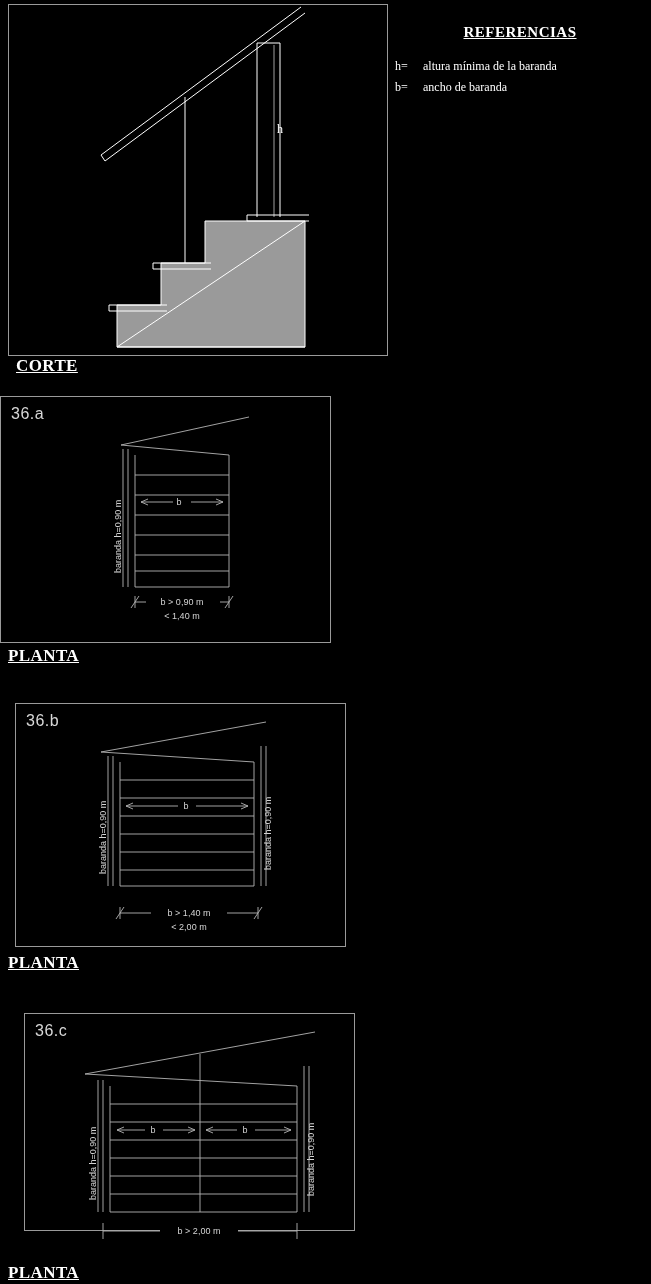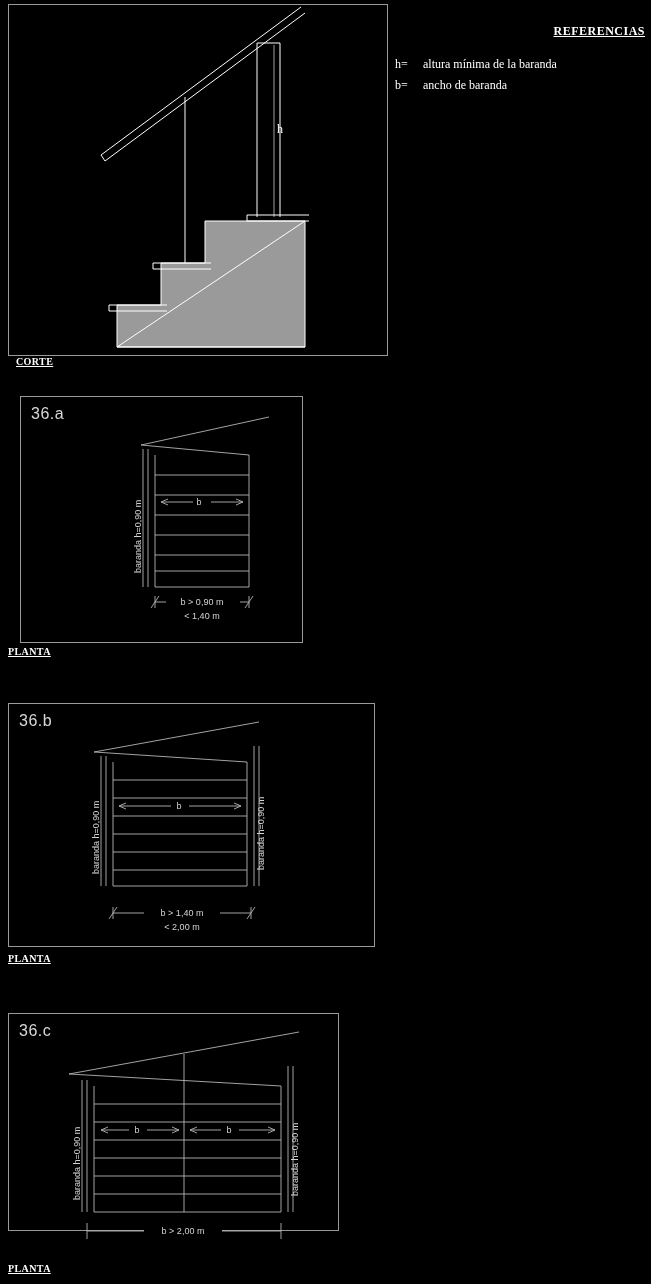--- a/index.html
+++ b/index.html
@@ -21,21 +21,21 @@
     position: absolute;
     border: 1px solid #9a9a9a;
     background: #000000;
     box-sizing: border-box;
   }
 
   .caption {
     position: absolute;
     font-family: "Liberation Serif", serif;
     font-weight: bold;
-    font-size: 10px;
+    font-size: 17px;
     color: #ffffff;
     text-decoration: underline;
     letter-spacing: 0.4px;
   }
 
   .plan-tag {
     position: absolute;
     left: 10px;
     top: 8px;
     font-family: "Liberation Sans", sans-serif;
@@ -45,23 +45,23 @@
   }
 
   
   #references {
     position: absolute;
     left: 395px;
     top: 24px;
     width: 250px;
   }
   #references .ref-title {
-    text-align: right;
+    text-align: center;
     font-weight: bold;
-    font-size: 12px;
+    font-size: 15px;
     text-decoration: underline;
     letter-spacing: 0.5px;
     margin-bottom: 18px;
   }
   #references .ref-row {
     font-size: 12px;
     margin-bottom: 6px;
     white-space: nowrap;
   }
   #references .ref-key {
@@ -127,21 +127,21 @@
 <div id="references">
   <div class="ref-title">REFERENCIAS</div>
   <div class="ref-row">
     <span class="ref-key">h=</span><span>altura mínima de la baranda</span>
   </div>
   <div class="ref-row">
     <span class="ref-key">b=</span><span>ancho de baranda</span>
   </div>
 </div>
 
-<div class="panel" id="plan-a-panel" style="left:20px; top:396px; width:283px; height:247px;">
+<div class="panel" id="plan-a-panel" style="left:0; top:396px; width:331px; height:247px;">
   <div class="plan-tag">36.a</div>
   <svg width="329" height="245" viewBox="0 0 329 245">
 
     <line class="ln-gray" x1="120" y1="48" x2="248" y2="20"></line>
     <line class="ln-gray" x1="120" y1="48" x2="228" y2="58"></line>
 
     <line class="ln-gray" x1="134" y1="58" x2="134" y2="190"></line>
     <line class="ln-gray" x1="228" y1="58" x2="228" y2="190"></line>
     <line class="ln-gray" x1="134" y1="190" x2="228" y2="190"></line>
 
@@ -167,21 +167,21 @@
     <line class="ln-gray" x1="228" y1="199" x2="228" y2="211"></line>
     <line class="ln-gray" x1="130" y1="211" x2="138" y2="199"></line>
     <line class="ln-gray" x1="224" y1="211" x2="232" y2="199"></line>
     <rect x="145" y="198" width="74" height="13" fill="#000000"></rect>
     <text class="lbl" x="181" y="208" text-anchor="middle">b &gt; 0,90 m</text>
     <text class="lbl" x="181" y="222" text-anchor="middle">&lt; 1,40 m</text>
   </svg>
 </div>
 <div class="caption" style="left:8px; top:646px;">PLANTA</div>
 
-<div class="panel" id="plan-b-panel" style="left:8px; top:703px; width:367px; height:244px;">
+<div class="panel" id="plan-b-panel" style="left:15px; top:703px; width:331px; height:244px;">
   <div class="plan-tag">36.b</div>
   <svg width="329" height="242" viewBox="0 0 329 242">
 
     <line class="ln-gray" x1="85" y1="48" x2="250" y2="18"></line>
     <line class="ln-gray" x1="85" y1="48" x2="238" y2="58"></line>
 
     <line class="ln-gray" x1="104" y1="58" x2="104" y2="182"></line>
     <line class="ln-gray" x1="238" y1="58" x2="238" y2="182"></line>
     <line class="ln-gray" x1="104" y1="182" x2="238" y2="182"></line>
 
@@ -211,21 +211,21 @@
     <line class="ln-gray" x1="242" y1="203" x2="242" y2="215"></line>
     <line class="ln-gray" x1="100" y1="215" x2="108" y2="203"></line>
     <line class="ln-gray" x1="238" y1="215" x2="246" y2="203"></line>
     <rect x="135" y="202" width="76" height="13" fill="#000000"></rect>
     <text class="lbl" x="173" y="212" text-anchor="middle">b &gt; 1,40 m</text>
     <text class="lbl" x="173" y="226" text-anchor="middle">&lt; 2,00 m</text>
   </svg>
 </div>
 <div class="caption" style="left:8px; top:953px;">PLANTA</div>
 
-<div class="panel" id="plan-c-panel" style="left:8px; top:1013px; width:331px; height:218px;">
+<div class="panel" id="plan-c-panel" style="left:24px; top:1013px; width:331px; height:218px;">
   <div class="plan-tag">36.c</div>
   <svg width="329" height="242" viewBox="0 0 329 242">
 
     <line class="ln-gray" x1="60" y1="60" x2="290" y2="18"></line>
     <line class="ln-gray" x1="60" y1="60" x2="272" y2="72"></line>
     <line class="ln-gray" x1="175" y1="40" x2="175" y2="198"></line>
 
     <line class="ln-gray" x1="85" y1="72" x2="85" y2="198"></line>
     <line class="ln-gray" x1="272" y1="72" x2="272" y2="198"></line>
     <line class="ln-gray" x1="85" y1="198" x2="272" y2="198"></line>

